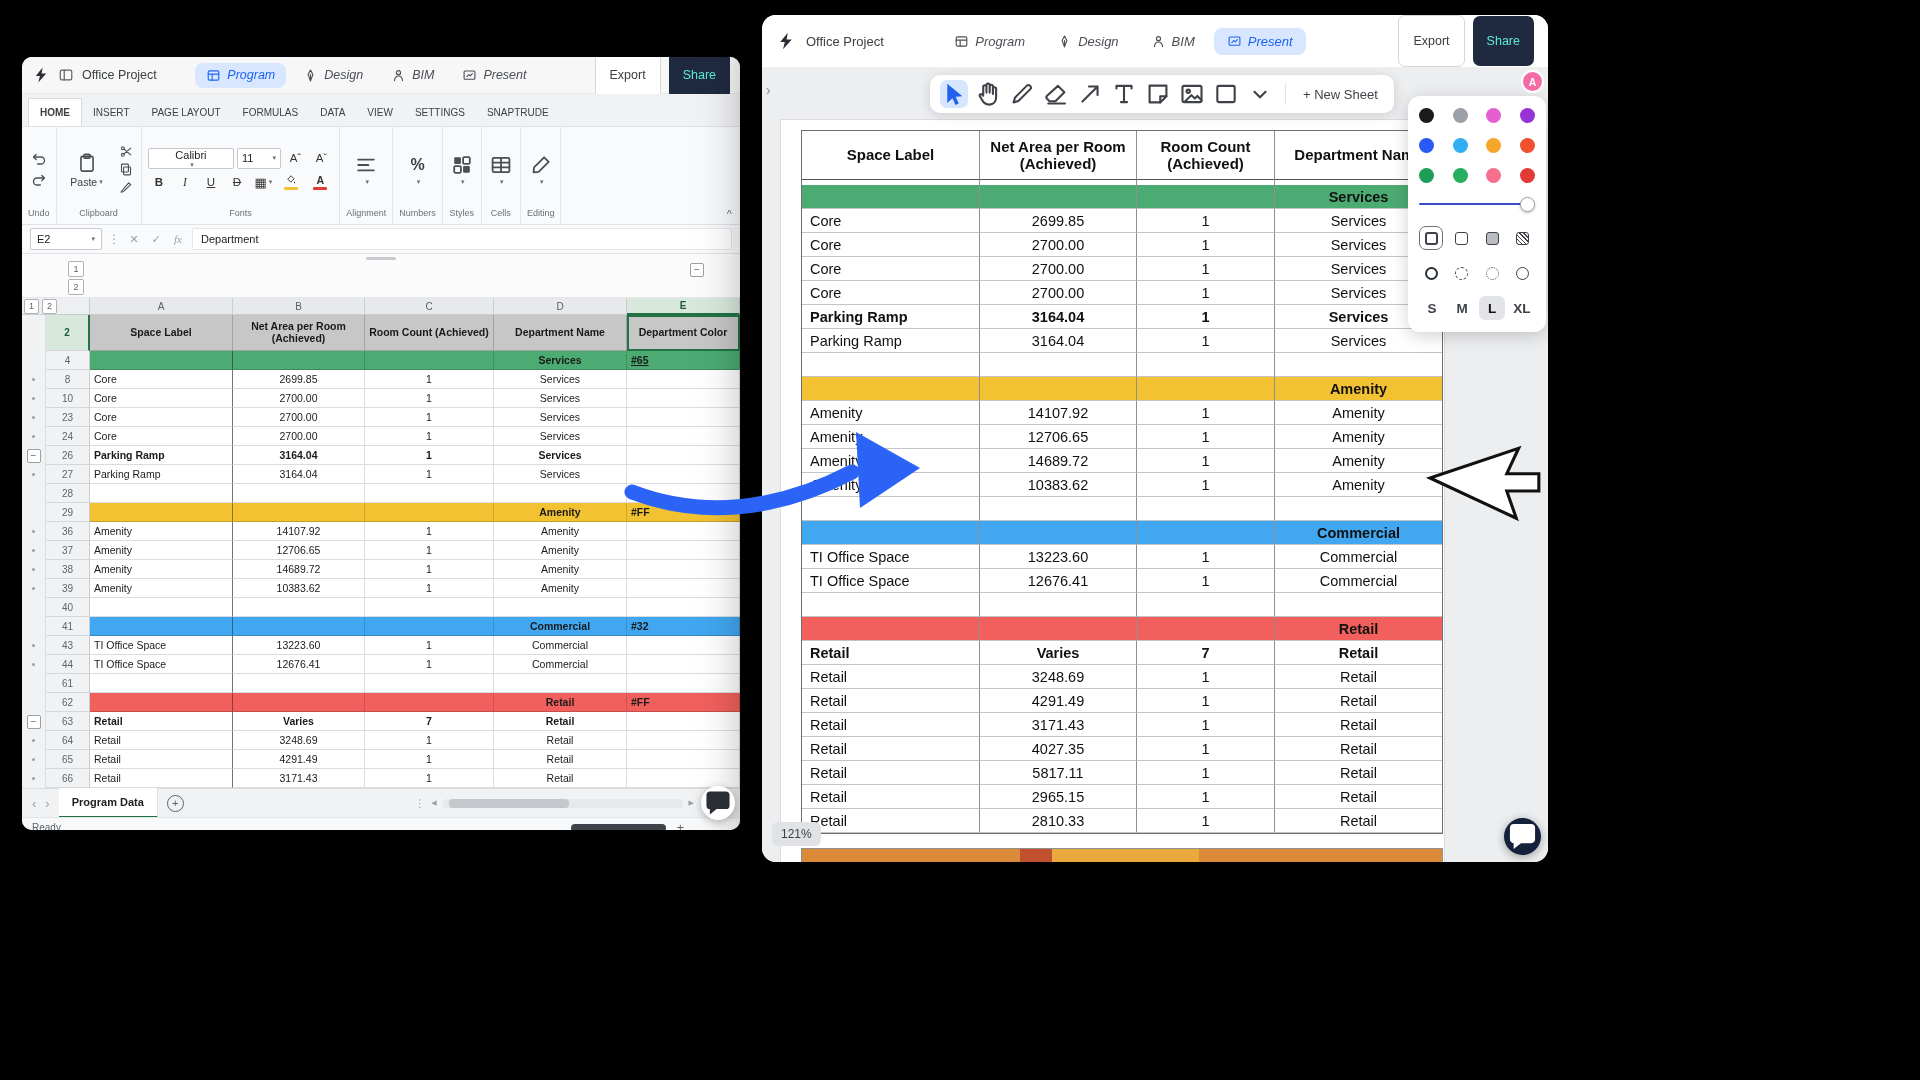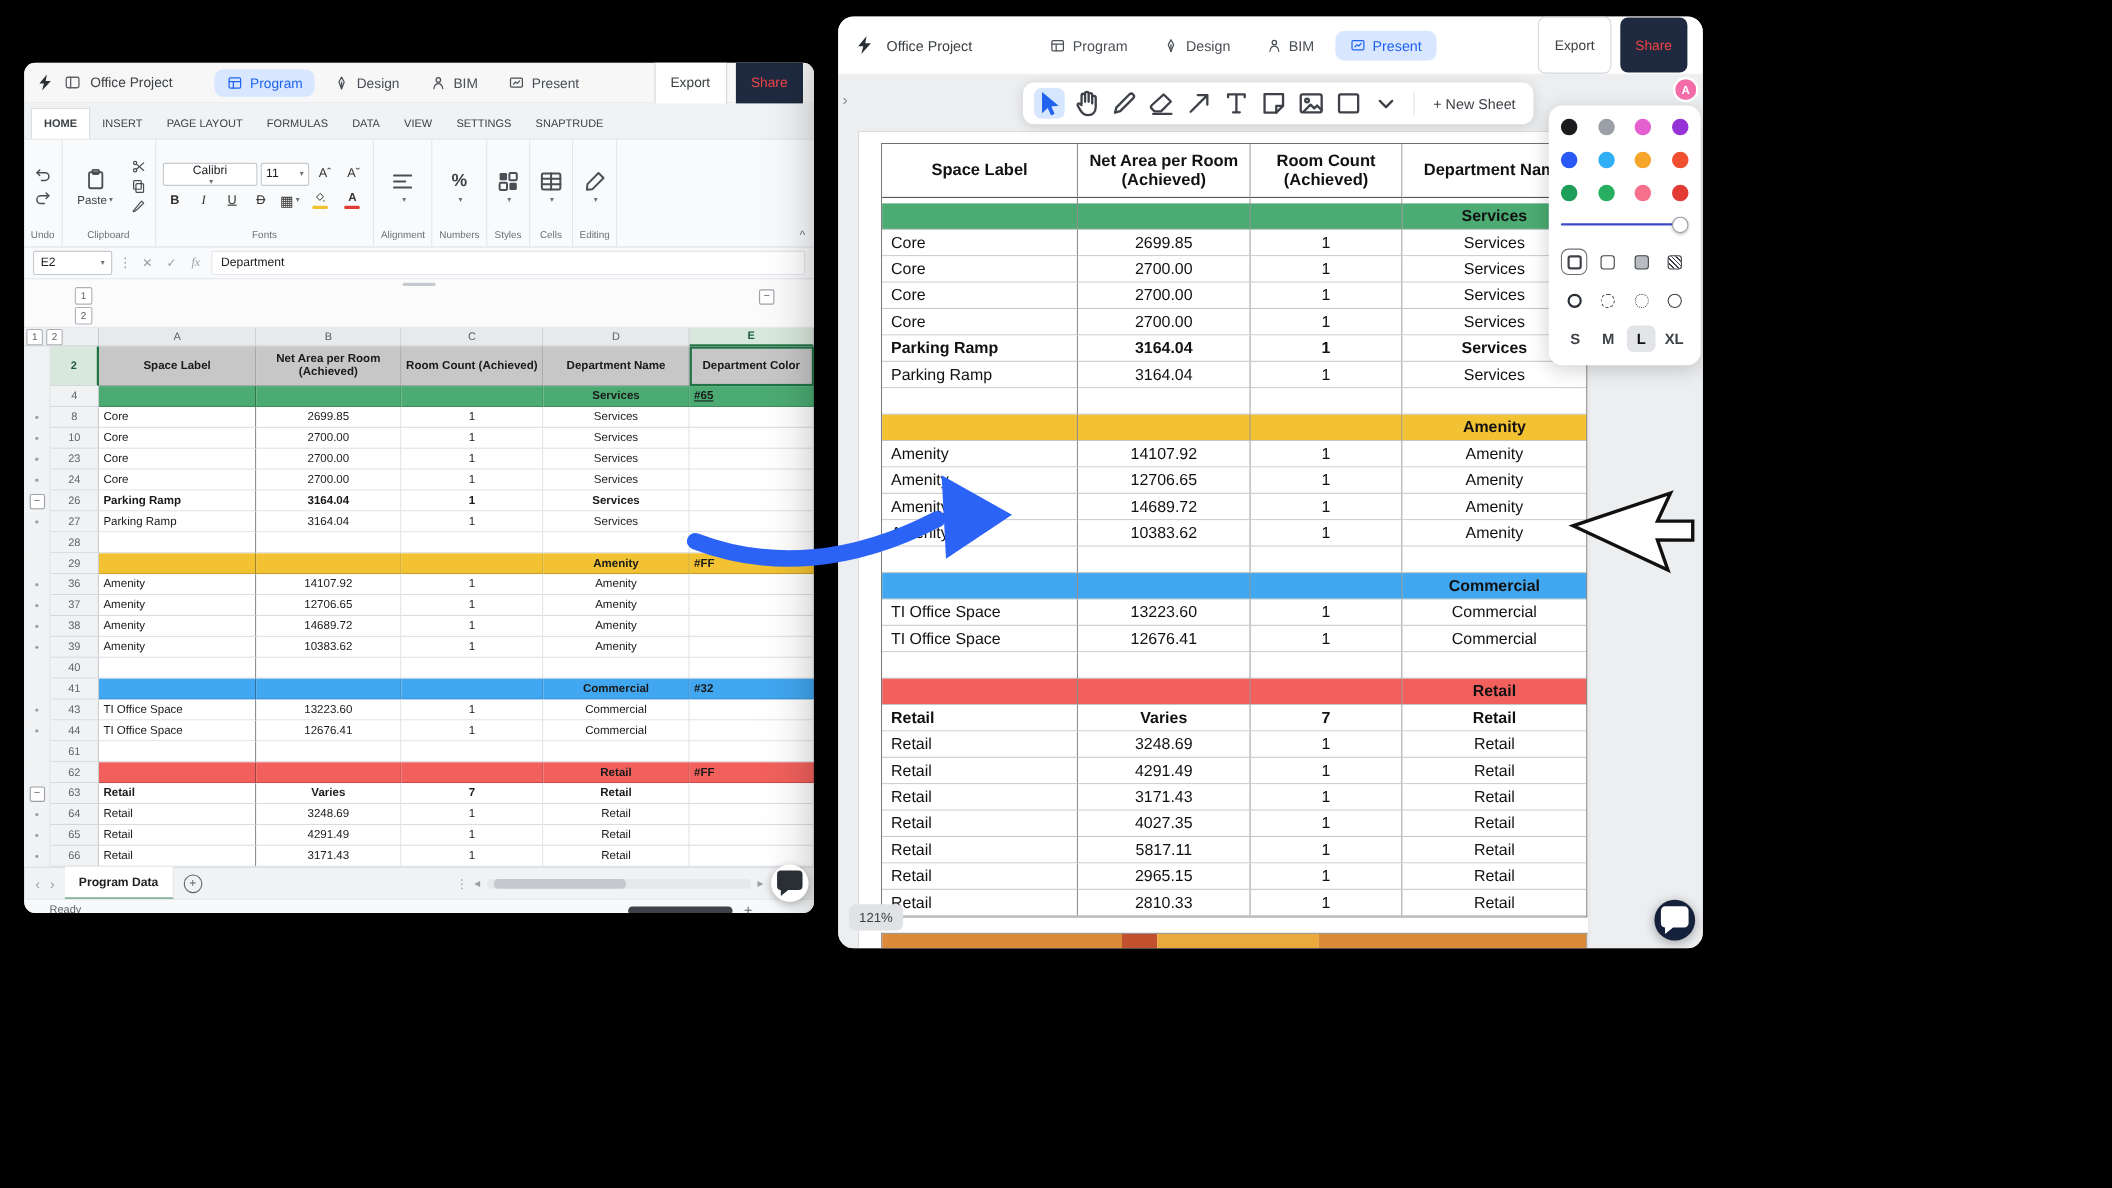--- a/index.html
+++ b/index.html
@@ -10,28 +10,28 @@
 
   
   .lw{left:22px;top:57px;width:718px;height:773px;border-radius:10px;overflow:hidden;
       display:flex;flex-direction:column;background:#F6F7F8;}
   .titlebar{height:36px;flex:0 0 36px;display:flex;align-items:center;background:#F7F7F8;
             border-bottom:1px solid #E8E8EA;padding:0 10px;gap:8px;}
   .logo{width:18px;height:18px;color:#2A2F36;display:inline-flex;}
   .panelic{width:16px;height:16px;color:#5F6368;display:inline-flex;}
   .wtitle{font-size:12.5px;color:#3C4043;margin-right:6px;white-space:nowrap;}
   .tcenter{display:flex;align-items:center;gap:6px;margin:0 auto;}
-  .pill{display:flex;align-items:flex-end;gap:6px;padding:5px 11px;border-radius:8px;
-        font-size:12.5px;color:#4A4F55;cursor:default;white-space:nowrap;}
+  .pill{display:flex;align-items:flex-start;gap:6px;padding:5px 11px;border-radius:8px;
+        font-size:12.5px;color:#4A4F55;cursor:default;white-space:nowrap;font-style:italic;}
   .pill .pic{width:15px;height:15px;display:inline-flex;}
   .pill.active{background:#D8E7FF;color:#1F64F0;}
   .tright{display:flex;align-items:center;gap:8px;margin-left:auto;}
   .btn{border:none;border-radius:7px;font-size:12.5px;padding:18px 14px;font-family:inherit;cursor:default;}
   .btn.export{background:#fff;border:1px solid #D4D6DA;color:#3C4043;}
-  .btn.share{background:#1F2A40;color:#ef4444;text-align:right;}
+  .btn.share{background:#1F2A40;color:#5eead4;text-align:right;}
 
   .rtabs{height:32px;flex:0 0 32px;background:#F1F2F4;display:flex;align-items:flex-end;
          padding:0 6px;border-bottom:1px solid #E0E2E5;}
   .rtab{padding:0 11px;height:27px;display:flex;align-items:center;font-size:10px;color:#3C4043;}
   .rtab.active{background:#fff;border:1px solid #D9DBDE;border-bottom:none;font-weight:700;}
 
   .ribbon{height:97px;flex:0 0 97px;background:#F9FAFB;border-bottom:1px solid #E0E2E5;
           display:flex;position:relative;}
   .rgroup{display:flex;flex-direction:column;border-right:1px solid #E4E6E9;padding:4px 6px 0 6px;}
   .rmain{flex:1;display:flex;align-items:center;justify-content:center;}
@@ -112,21 +112,21 @@
             font-weight:700;color:#202124;border-bottom:2.5px solid #1E7145;border-right:1px solid #E0E2E5;}
   .addsheet{width:15px;height:15px;border:1.2px solid #5F6368;border-radius:50%;color:#5F6368;font-size:11px;
             display:flex;align-items:center;justify-content:center;}
   .sbright{margin-left:auto;display:flex;align-items:center;gap:6px;padding-right:46px;}
   .sbdots{color:#9AA0A6;font-size:11px;}
   .sbtri{color:#9AA0A6;font-size:7px;}
   .sbtrack{width:240px;height:9px;background:#E6E8EA;border-radius:4px;display:flex;align-items:center;}
   .sbthumb{width:120px;height:9px;background:#C4C7CB;border-radius:4px;margin-left:6px;}
   .statusbar{height:19px;flex:0 0 19px;background:#F8F9FA;border-top:1px solid #E4E6E9;
              display:flex;align-items:center;padding:0 10px;}
-  .ready{font-size:10px;color:#5F6368;margin-left:13px;}
+  .ready{font-size:10px;color:#5F6368;}
   .stright{margin-left:auto;display:flex;align-items:center;gap:10px;padding-right:46px;}
   .darkthumb{width:95px;height:8px;border-radius:4px;background:#3E434A;}
   .zoomplus{font-size:13px;color:#5F6368;}
   .chatfab{position:absolute;border-radius:50%;display:flex;align-items:center;justify-content:center;z-index:25;}
   .lwchat{right:5px;bottom:10px;width:34px;height:34px;background:#fff;box-shadow:0 2px 8px rgba(0,0,0,.28);color:#2A2F36;}
   .rwchat{right:7px;bottom:7px;width:37px;height:37px;background:#15203A;color:#fff;box-shadow:0 2px 10px rgba(0,0,0,.35);}
   .chatic{display:inline-flex;} .chatic svg{width:19px;height:19px;}
 
   
   .rw{left:762px;top:15px;width:786px;height:847px;border-radius:14px;overflow:hidden;

